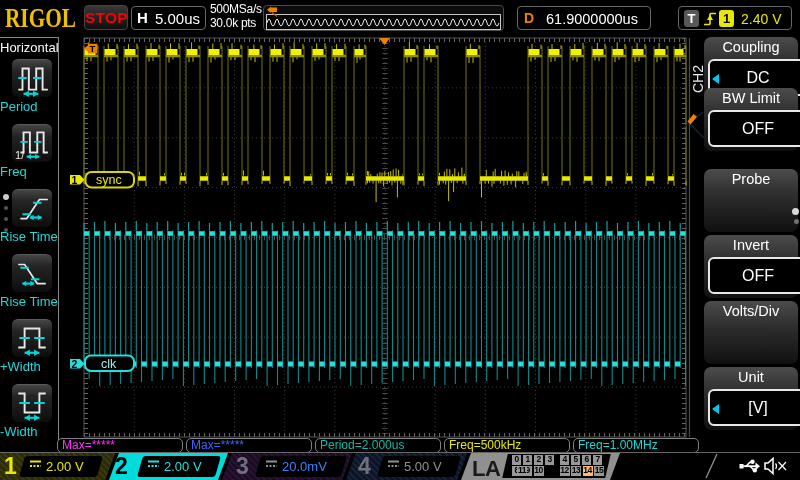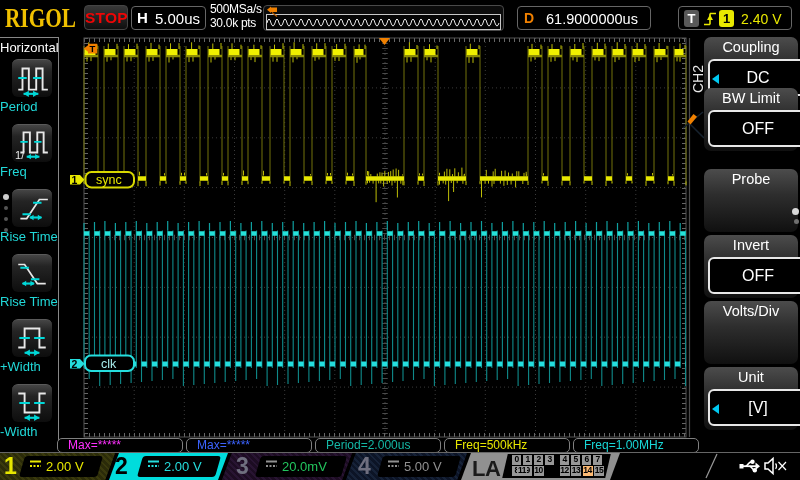--- a/index.html
+++ b/index.html
@@ -12,21 +12,21 @@
   background:linear-gradient(180deg,#4c4c4c 0%,#2e2e2e 40%,#101010 100%);}
 .rlab{position:absolute;top:2px;width:100%;text-align:center;color:#fff;font-size:14.5px}
 .rval{position:absolute;left:4px;top:22px;width:100px;height:37px;background:#000;
   border:2px solid #e8e8e8;border-radius:6px;color:#fff;font-size:16px;
   text-align:center;line-height:33px}
 .cyarr{position:absolute;left:2px;top:13px;width:0;height:0;
   border-top:5px solid transparent;border-bottom:5px solid transparent;
   border-right:7px solid #00c8f0}
 .mbox{position:absolute;top:438px;width:126px;height:15px;background:#000;
   border:1px solid #808080;border-radius:5px;font-size:12px;line-height:13px;
-  padding-left:10px;white-space:nowrap}
+  padding-left:4px;white-space:nowrap}
 .dcic{display:inline-block;width:10px;height:7px;position:relative;top:-3px;margin-right:6px}
 </style></head><body>
 
 <div class="abs" style="left:0;top:0;width:800px;height:33px;background:#000"></div>
 <div class="abs" style="left:5px;top:2px;color:#f0c000;font-family:'Liberation Serif',serif;font-weight:bold;font-size:28px;letter-spacing:0px;transform:scaleX(0.76);transform-origin:0 0">RIGOL</div>
 <div class="abs" style="left:84px;top:5px;width:44px;height:25px;border-radius:4px;background:linear-gradient(180deg,#383838,#0e0e0e);border:1px solid #444;color:#ee0505;font-weight:bold;font-size:15.5px;letter-spacing:0.2px;text-align:center;line-height:24px">STOP</div>
 <div class="abs" style="left:131px;top:6px;width:75px;height:24px;background:#000;border:1px solid #666;border-radius:4px">
   <span style="position:absolute;left:5px;top:2px;color:#fff;font-weight:bold;font-size:15px">H</span>
   <span style="position:absolute;left:23px;top:3px;color:#fff;font-size:15px">5.00us</span>
 </div>
@@ -218,21 +218,21 @@
 
 <div class="abs" style="left:115px;top:453px;color:#000;font-size:23px;font-weight:bold">2</div>
 <div class="abs" style="left:140px;top:456px;width:78px;height:21px;background:#000;transform:skewX(-16deg);border-radius:3px"></div>
 <div class="abs" style="left:148px;top:459px;width:70px;color:#25dede;font-size:13px"><span class="dcic"><svg width="11" height="8">
         <path d="M0 1.5h11" stroke="#25dede" stroke-width="2"></path>
         <path d="M0 6h11" stroke="#25dede" stroke-width="2" stroke-dasharray="2 1.5"></path>
       </svg></span>2.00 V</div>
 
 <div class="abs" style="left:236px;top:453px;color:#6f6f7f;font-size:23px;font-weight:bold">3</div>
 <div class="abs" style="left:258px;top:456px;width:86px;height:21px;background:#000;transform:skewX(-16deg);border-radius:3px"></div>
-<div class="abs" style="left:266px;top:459px;width:80px;color:#22c55e;font-size:13px"><span class="dcic"><svg width="11" height="8">
+<div class="abs" style="left:266px;top:459px;width:80px;color:#3b82f6;font-size:13px"><span class="dcic"><svg width="11" height="8">
         <path d="M0 1.5h11" stroke="#909090" stroke-width="2"></path>
         <path d="M0 6h11" stroke="#909090" stroke-width="2" stroke-dasharray="2 1.5"></path>
       </svg></span>20.0mV</div>
 
 <div class="abs" style="left:358px;top:453px;color:#6f6f7f;font-size:23px;font-weight:bold">4</div>
 <div class="abs" style="left:380px;top:456px;width:78px;height:21px;background:#000;transform:skewX(-16deg);border-radius:3px"></div>
 <div class="abs" style="left:388px;top:459px;width:72px;color:#909090;font-size:13px"><span class="dcic"><svg width="11" height="8">
         <path d="M0 1.5h11" stroke="#909090" stroke-width="2"></path>
         <path d="M0 6h11" stroke="#909090" stroke-width="2" stroke-dasharray="2 1.5"></path>
       </svg></span>5.00 V</div>

